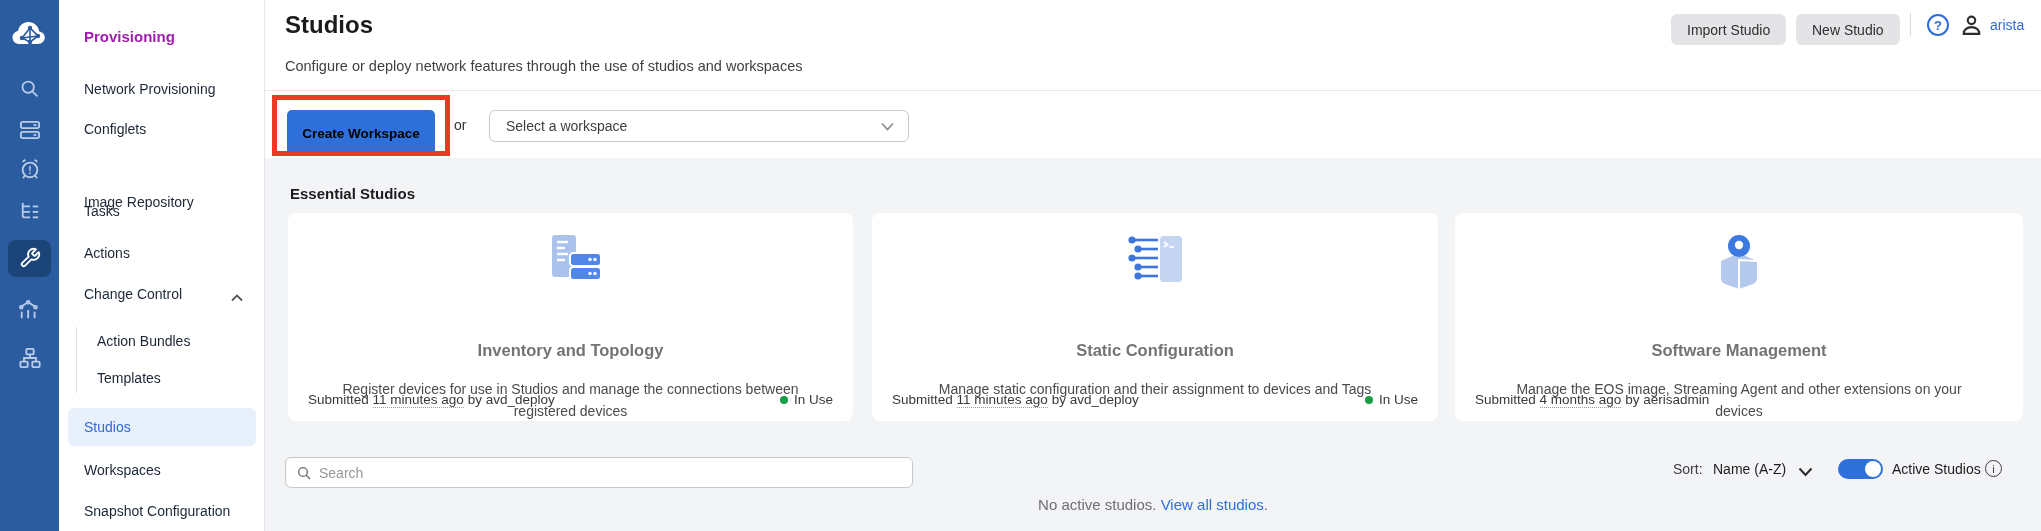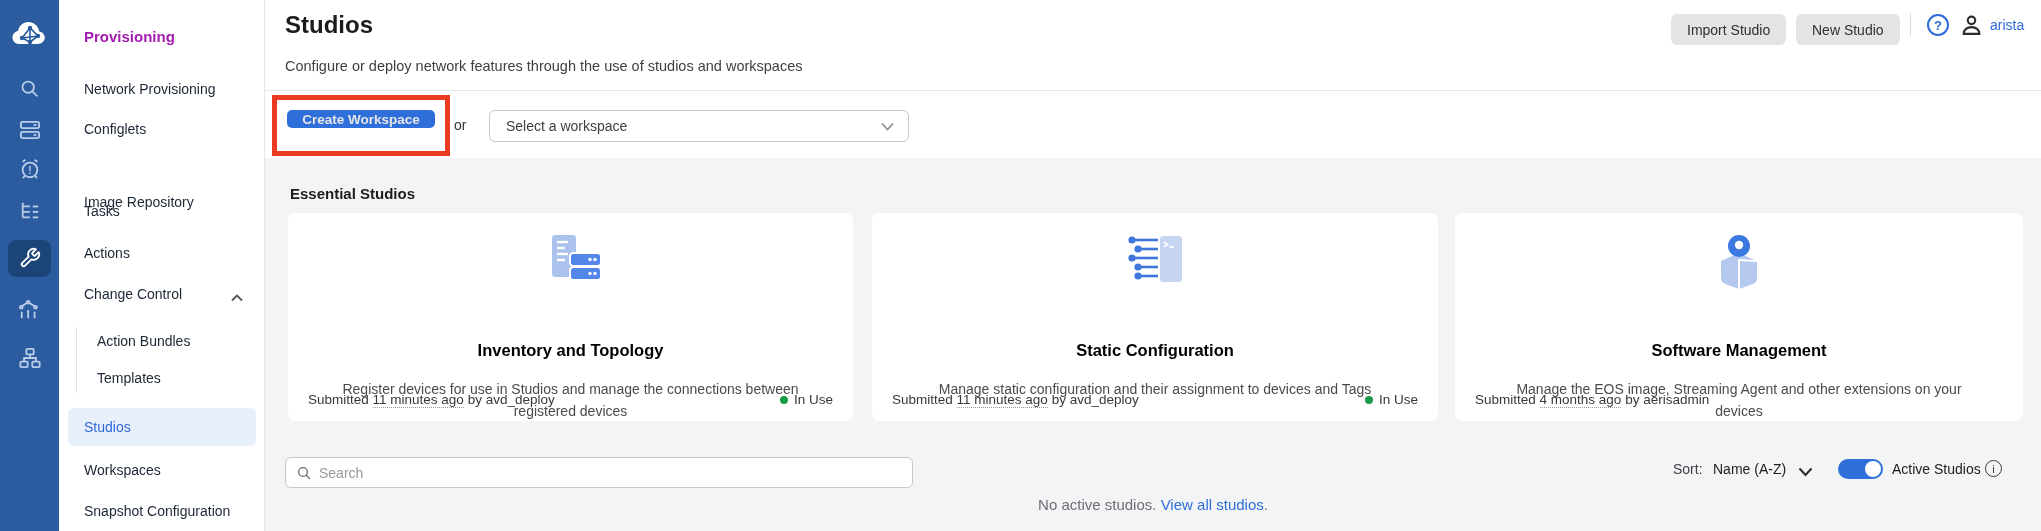--- a/index.html
+++ b/index.html
@@ -27,34 +27,34 @@
   .page-sub { position:absolute; left:285px; top:58px; font-size:14.5px; color:#3f3f42; }
   .gbtn { position:absolute; top:14px; height:31px; background:#e4e4e7; border:none; border-radius:6px;
     font-size:14px; color:#303032; padding:8px 16px; font-family:inherit; cursor:pointer; }
   .vdiv { position:absolute; left:1910px; top:13px; width:1px; height:23px; background:#dadadd; }
   .help-c { position:absolute; left:1927px; top:14px; width:22px; height:22px; border:2px solid #2d6bd9; border-radius:50%;
     color:#2d6bd9; font-size:13px; font-weight:bold; display:flex; align-items:center; justify-content:center; cursor:pointer; }
   .user-name { position:absolute; left:1990px; top:17px; font-size:14px; color:#2d6bd9; cursor:pointer; }
   .hr1 { position:absolute; left:265px; top:90px; width:1776px; height:1px; background:#e8e8ea; }
 
   
-  .create-btn { position:absolute; left:287px; top:110px; width:148px; height:18px; background:#2e6fd9; border:none;
-    border-radius:5px; color:#e5e5e5; font-size:13.5px; font-weight:600; font-family:inherit; cursor:pointer; }
+  .create-btn { position:absolute; left:287px; top:110px; width:148px; height:46px; background:#2e6fd9; border:none;
+    border-radius:5px; color:#000000; font-size:13.5px; font-weight:600; font-family:inherit; cursor:pointer; }
   .red-box { position:absolute; left:272px; top:95px; width:178px; height:61px; border:5px solid #ea3a22; }
   .or-txt { position:absolute; left:454px; top:117px; font-size:14px; color:#333; }
   .wdrop { position:absolute; left:489px; top:110px; width:420px; height:32px; background:#fff; border:1px solid #c8c9cc;
     border-radius:6px; display:flex; align-items:center; padding:0 14px 0 16px; cursor:pointer; }
   .wdrop span { flex:1; font-size:14px; color:#3e3e40; }
 
   
   #panel { position:absolute; left:265px; top:158px; width:1776px; height:373px; background:#f3f4f6; }
   .es-head { position:absolute; left:25px; top:27px; font-size:15px; font-weight:bold; color:#1c1c1e; }
   .card { position:absolute; top:55px; height:208px; background:#fff; border-radius:8px; cursor:pointer; }
   .card-icon { position:absolute; top:21px; left:0; width:100%; display:flex; justify-content:center; }
-  .card-title { position:absolute; top:128px; width:100%; text-align:center; font-size:16.5px; font-weight:bold; color:#000000; }
+  .card-title { position:absolute; top:128px; width:100%; text-align:center; font-size:16.5px; font-weight:bold; color:#737373; }
   .card-desc { position:absolute; top:165px; left:40px; right:40px; text-align:center; font-size:14px; line-height:22px; color:#4b4b4e; }
   .card-foot { position:absolute; bottom:14px; left:20px; right:20px; font-size:13.5px; color:#38383b; display:flex; align-items:flex-end; }
   .dotted { border-bottom:1px dotted #9a9a9e; }
   .foot-left { flex:1; }
   .inuse { display:flex; align-items:center; gap:6px; }
   .gdot { width:8px; height:8px; border-radius:50%; background:#1a9c46; display:inline-block; }
 
   
   .searchbox { position:absolute; left:20px; top:299px; width:628px; height:31px; background:#fff; border:1px solid #c7c8cb;
     border-radius:6px; display:flex; align-items:center; padding:0 10px; gap:7px; }

